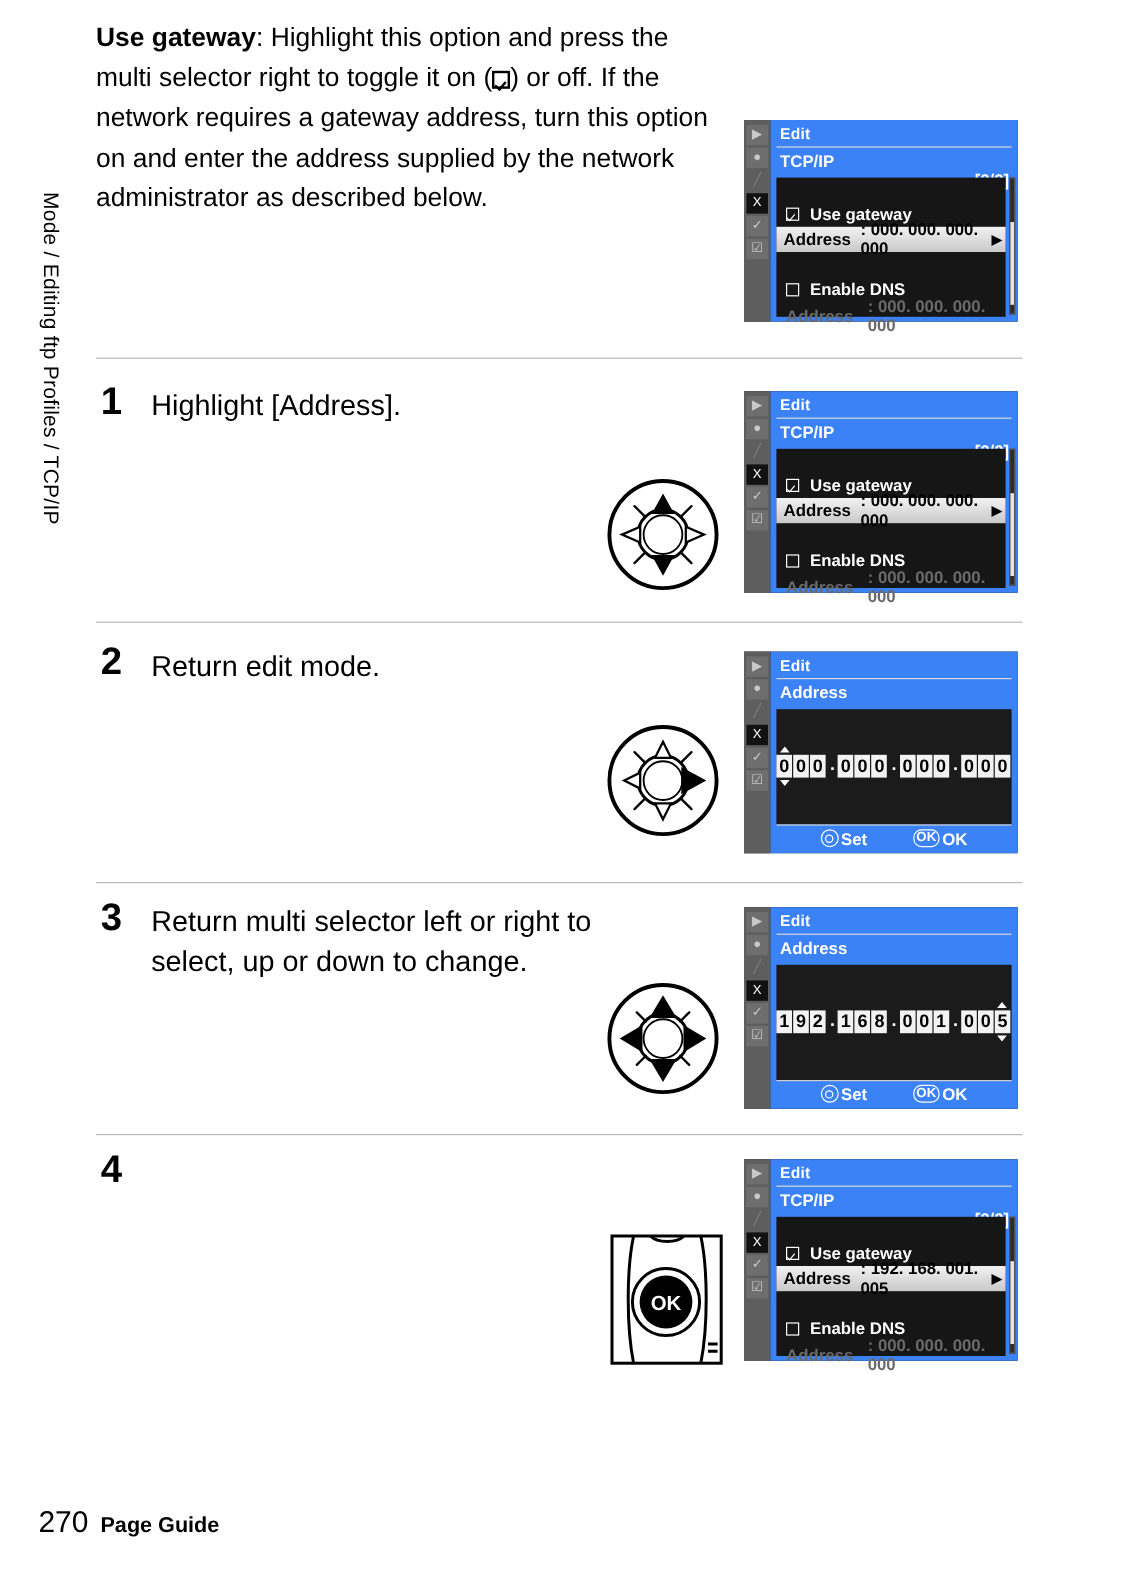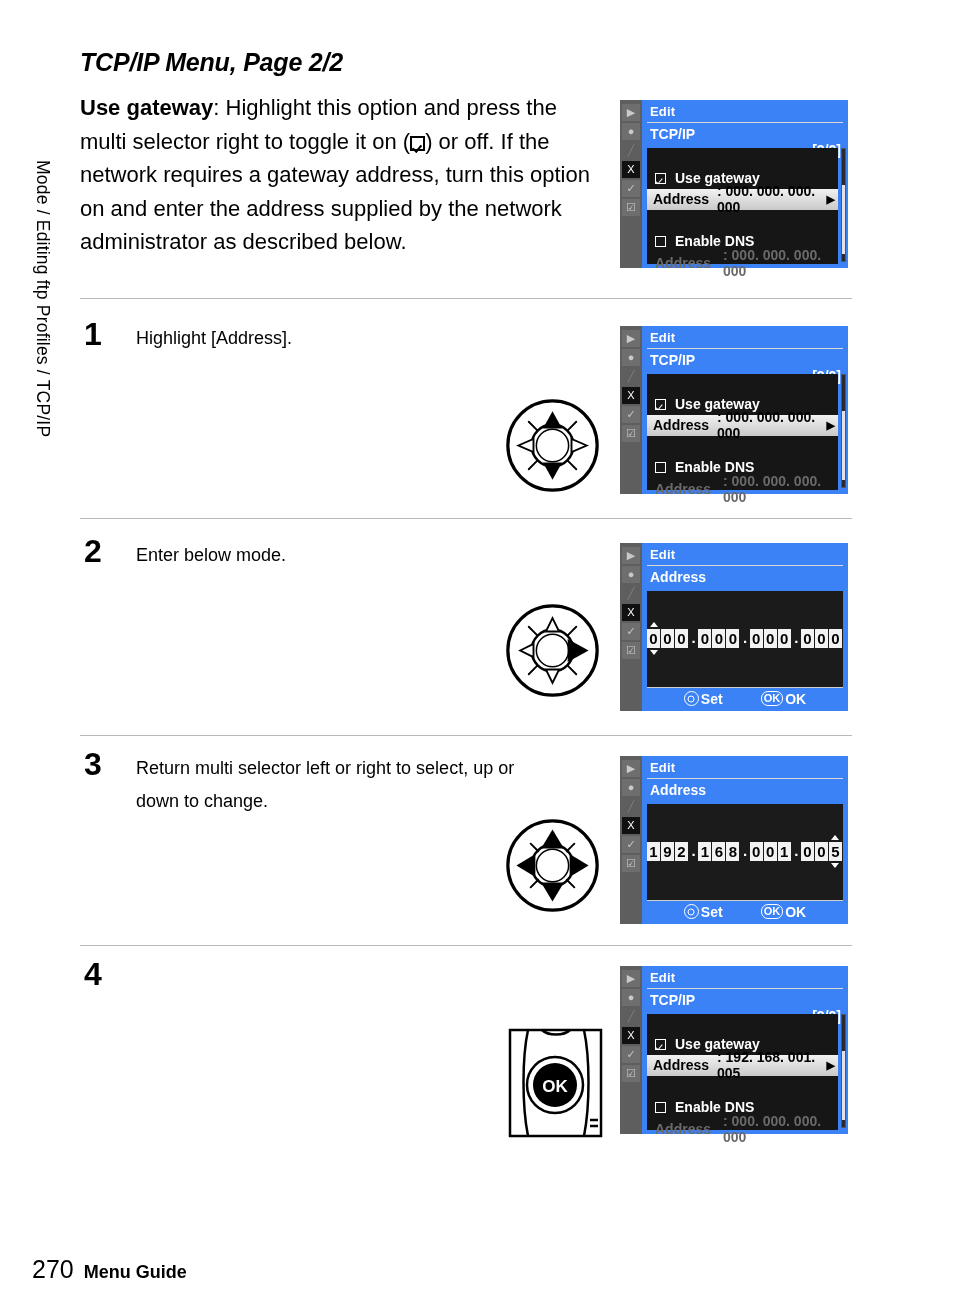--- a/index.html
+++ b/index.html
@@ -77,22 +77,22 @@
     left: 0; width: 772px;
   }
 
   
   .step { position: absolute; left: 0; width: 772px; }
   .step-num {
     position: absolute; left: 4px; top: 0;
     font-size: 32px; font-weight: bold; line-height: 1;
   }
   .step-text {
-    position: absolute; left: 56px; top: 4px;
-    font-size: 18px; line-height: 33px;
+    position: absolute; left: 46px; top: 4px;
+    font-size: 24px; line-height: 33px;
     width: 420px;
   }
 
   
   .lcd {
     position: absolute;
     width: 228px; height: 168px;
     background: #000;
     display: flex;
     font-family: "Liberation Sans", sans-serif;
@@ -271,21 +271,20 @@
 </style>
 </head>
 <body>
 
 <div class="side-tab">
   <span class="side-tab-text">Mode / Editing ftp Profiles / TCP/IP</span>
 </div>
 
 <div class="page">
 
-  <h1 class="section-title">TCP/IP Menu, Page 2/2</h1>
 
   <p class="intro"><b>Use gateway</b><span>: Highlight this option and press the multi selector right to toggle it on (</span><span class="cbx-inline"></span><span>) or off.  If the network requires a gateway address, turn this option on and enter the address supplied by the network administrator as described below.</span></p>
 
   <div class="lcd" style="left:540px; top:100px;">
     <div class="lcd-sidebar">
       <div class="sb-icon">▶</div>
       <div class="sb-icon">●</div>
       <div class="sb-icon dim">╱</div>
       <div class="sb-icon sel">Χ</div>
       <div class="sb-icon">✓</div>
@@ -386,21 +385,21 @@
           <div class="thumb" style="top:32%; height:62%;"></div>
         </div>
       </div>
     </div>
   </div>
 
   <hr class="rule" style="top:518px;">
 
   <div class="step" style="top:535px; height:200px;">
     <div class="step-num">2</div>
-    <div class="step-text">Enter below mode.</div>
+    <div class="step-text">Return edit mode.</div>
 
     <svg class="msel" style="left:425px; top:68px;" width="95" height="95" viewBox="0 0 100 100">
       <circle cx="50" cy="50" r="47" fill="#fff" stroke="#000" stroke-width="3.4"></circle>
       <circle cx="50" cy="50" r="22" fill="#fff" stroke="#000" stroke-width="2.6"></circle>
       <circle cx="50" cy="50" r="17" fill="#fff" stroke="#000" stroke-width="1.6"></circle>
       <polygon points="50,16 57,30 43,30" fill="#fff" stroke="#000" stroke-width="2"></polygon>
       <polygon points="50,84 57,70 43,70" fill="#fff" stroke="#000" stroke-width="2"></polygon>
       <polygon points="16,50 30,43 30,57" fill="#fff" stroke="#000" stroke-width="2"></polygon>
       <polygon points="88,50 66,38 66,62" fill="#000"></polygon>
       <g stroke="#000" stroke-width="2" fill="none" stroke-linecap="round">
@@ -600,14 +599,14 @@
           <div class="thumb" style="top:32%; height:62%;"></div>
         </div>
       </div>
     </div>
   </div>
 
 </div>
 
 <div class="page-footer">
   <span class="pg-num">270</span>
-  <span class="pg-label">Menu Guide</span>
+  <span class="pg-label">Page Guide</span>
 </div>
 
 </body></html>

